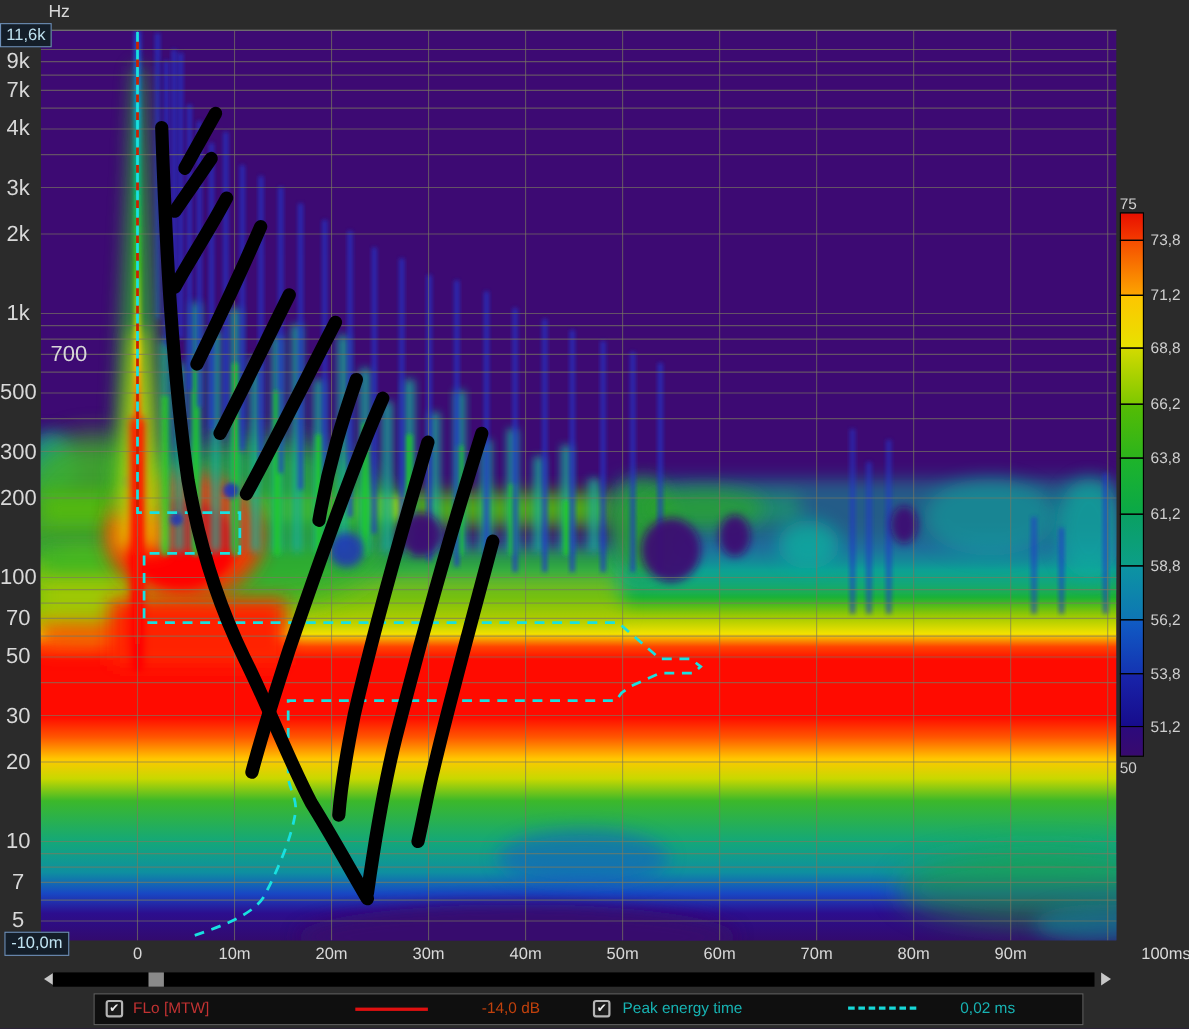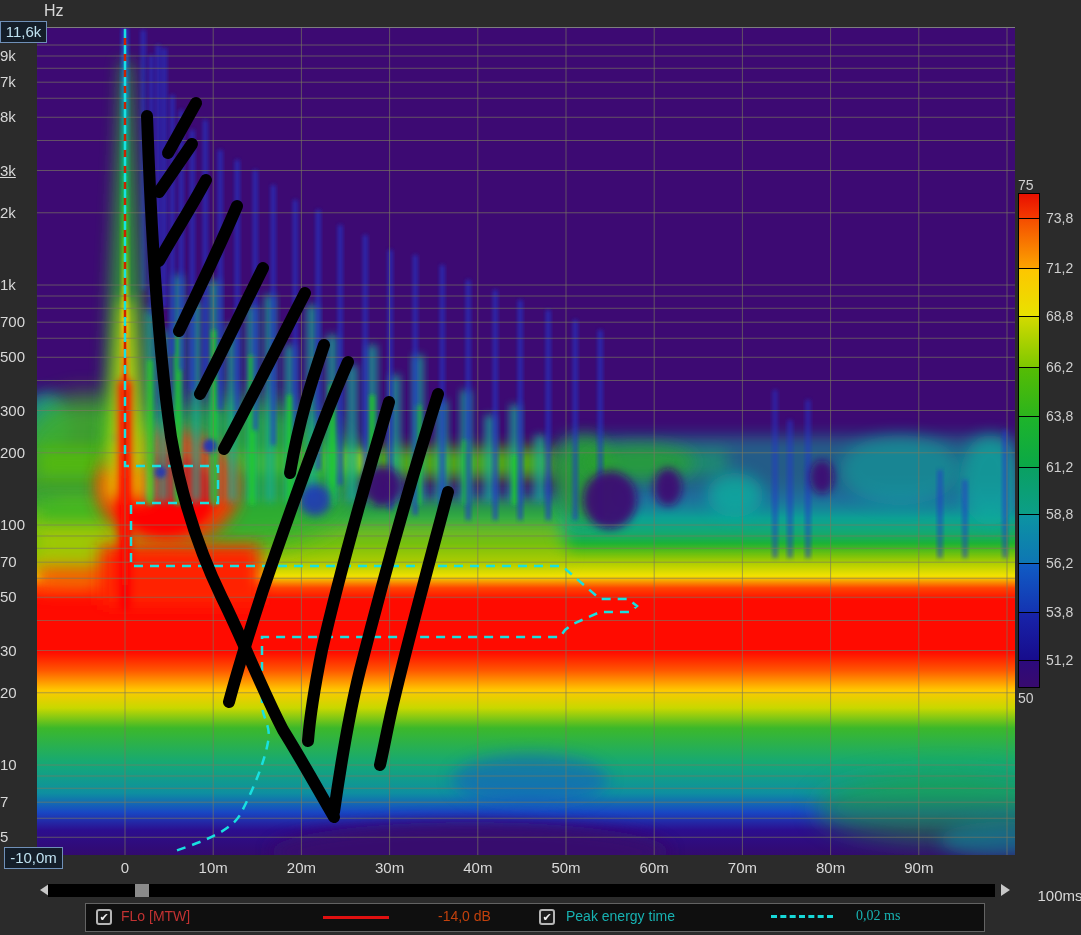--- a/index.html
+++ b/index.html
@@ -1,20 +1,20 @@
 <!DOCTYPE html>
 <html><head>
 <meta charset="utf-8">
 <style>
   html,body{margin:0;padding:0;background:#2b2b2b;}
   #stage{position:relative;width:1081px;height:935px;background:#2b2b2b;overflow:hidden;
          font-family:"Liberation Sans","DejaVu Sans",sans-serif;color:#d8d8d8;}
   .abs{position:absolute;}
-  .ylabel{position:absolute;left:0;width:33px;height:18px;line-height:18px;text-align:left;
-          font-size:15px;color:#d8d8d8;}
+  .ylabel{position:absolute;left:0;width:33px;height:18px;line-height:18px;text-align:center;
+          font-size:20px;color:#d8d8d8;}
   .xlabel{position:absolute;top:858px;height:20px;line-height:20px;font-size:15px;color:#d8d8d8;
           transform:translateX(-50%);white-space:nowrap;}
   .cursor-box{position:absolute;background:#141e29;border:1px solid #6f90b8;color:#bfe2f0;
           font-size:15px;text-align:center;box-sizing:border-box;}
   .unit-label{position:absolute;font-size:16px;color:#d8d8d8;}
   #colorbar{position:absolute;left:1018px;top:193px;width:22px;height:494px;}
   .cb-seg{position:absolute;left:0;width:22px;box-sizing:border-box;border:1px solid #000;}
   .cb-label{position:absolute;left:1046px;width:40px;height:18px;line-height:18px;
           font-size:14px;color:#cfcfcf;}
   .cb-end{position:absolute;left:1018px;width:34px;height:18px;line-height:18px;
@@ -264,25 +264,25 @@
     </g>
   </svg>
 
   <div id="plot-frame-top"></div>
 
   <div class="unit-label" style="left:44px;top:2px;">Hz</div>
   <div class="cursor-box" style="left:0;top:21px;width:47px;height:22px;line-height:20px;">11,6k</div>
   <div id="y-labels">
       <div class="ylabel" style="top: 47px;">9k</div>
       <div class="ylabel" style="top: 73.1947px;">7k</div>
-      <div class="ylabel" style="top: 108.265px;">8k</div>
-      <div class="ylabel" style="top: 161.509px; text-decoration: underline;">3k</div>
+      <div class="ylabel" style="top: 108.265px;">4k</div>
+      <div class="ylabel" style="top: 161.509px;">3k</div>
       <div class="ylabel" style="top: 203.771px;">2k</div>
       <div class="ylabel" style="top: 276.018px;">1k</div>
-      <div class="ylabel" style="top: 313.195px;">700</div>
+      <div class="ylabel" style="top: 313.195px; padding-left: 46px;">700</div>
       <div class="ylabel" style="top: 348.265px;">500</div>
       <div class="ylabel" style="top: 401.509px;">300</div>
       <div class="ylabel" style="top: 443.771px;">200</div>
       <div class="ylabel" style="top: 516.018px;">100</div>
       <div class="ylabel" style="top: 553.195px;">70</div>
       <div class="ylabel" style="top: 588.265px;">50</div>
       <div class="ylabel" style="top: 641.509px;">30</div>
       <div class="ylabel" style="top: 683.771px;">20</div>
       <div class="ylabel" style="top: 756.018px;">10</div>
       <div class="ylabel" style="top: 793.195px;">7</div>
@@ -294,21 +294,21 @@
       <div class="xlabel" style="left: 125px;">0</div>
       <div class="xlabel" style="left: 213.2px;">10m</div>
       <div class="xlabel" style="left: 301.4px;">20m</div>
       <div class="xlabel" style="left: 389.6px;">30m</div>
       <div class="xlabel" style="left: 477.8px;">40m</div>
       <div class="xlabel" style="left: 566px;">50m</div>
       <div class="xlabel" style="left: 654.2px;">60m</div>
       <div class="xlabel" style="left: 742.4px;">70m</div>
       <div class="xlabel" style="left: 830.6px;">80m</div>
       <div class="xlabel" style="left: 918.8px;">90m</div>
-      <div class="xlabel" style="left: 1060px; margin-top: 28px;">100ms</div>
+      <div class="xlabel" style="left: 1060px;">100ms</div>
     </div>
 
   <div class="cb-end" style="top:176px;">75</div>
   <div id="colorbar">
       <div class="cb-seg" style="top: 0px; height: 26px; background: linear-gradient(rgb(232, 16, 0), rgb(244, 58, 0));"></div>
       <div class="cb-seg" style="top: 25px; height: 51px; background: linear-gradient(rgb(245, 77, 0), rgb(252, 164, 0));"></div>
       <div class="cb-seg" style="top: 75px; height: 49px; background: linear-gradient(rgb(253, 198, 0), rgb(232, 226, 0));"></div>
       <div class="cb-seg" style="top: 123px; height: 52px; background: linear-gradient(rgb(210, 218, 0), rgb(126, 200, 0));"></div>
       <div class="cb-seg" style="top: 174px; height: 50px; background: linear-gradient(rgb(85, 188, 4), rgb(44, 180, 28));"></div>
       <div class="cb-seg" style="top: 223px; height: 52px; background: linear-gradient(rgb(30, 180, 42), rgb(10, 168, 72));"></div>
@@ -339,15 +339,15 @@
   <div id="arrow-right" class="arrow"></div>
 
   <div id="legend">
     <div class="chk" style="left:10px;">✔</div>
     <span class="leg-label" style="left: 35px; color: rgb(194, 50, 50);" id="leg-label-0">FLo [MTW]</span>
     <div class="leg-sample-solid" style="left: 237px; background: rgb(224, 16, 16);" id="leg-sample-0"></div>
     <span class="leg-label" style="left: 352px; color: #c2410c;" id="leg-value-0">-14,0 dB</span>
     <div class="chk" style="left:453px;">✔</div>
     <span class="leg-label" style="left: 480px; color: rgb(23, 178, 178);" id="leg-label-1">Peak energy time</span>
     <div class="leg-sample-dash" style="left: 685px; border-top-color: rgb(23, 216, 216);" id="leg-sample-1"></div>
-    <span class="leg-label" style="left: 770px; color: rgb(23, 178, 178); font-family: Liberation Serif, serif;" id="leg-value-1">0,02 ms</span>
+    <span class="leg-label" style="left: 787px; color: rgb(23, 178, 178);" id="leg-value-1">0,02 ms</span>
   </div>
 </div>
 
 </body></html>

